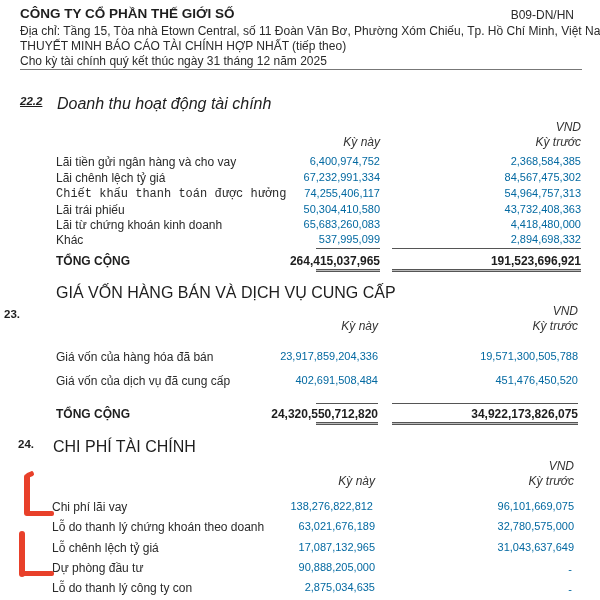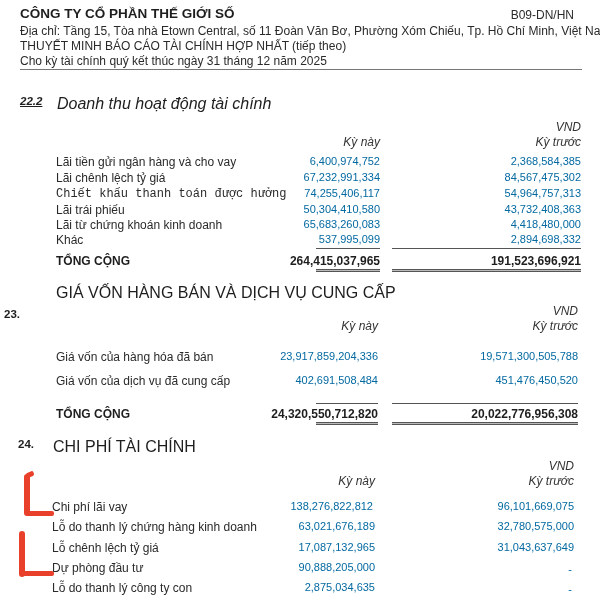--- a/index.html
+++ b/index.html
@@ -114,41 +114,41 @@
     <div class="abs num" style="right:222px; top:374px;">402,691,508,484</div>
     <div class="abs num" style="right:22px; top:374px;">451,476,450,520</div>
   </div>
 
   <div class="rule" style="left:316px; width:62px; top:403px;"></div>
   <div class="rule" style="left:392px; width:186px; top:403px;"></div>
 
   <div>
     <div class="abs total-label" style="left:56px; top:407px;">TỔNG CỘNG</div>
     <div class="abs total-num" style="right:222px; top:407px;">24,320,550,712,820</div>
-    <div class="abs total-num" style="right:22px; top:407px;">20,022,776,956,308</div>
+    <div class="abs total-num" style="right:22px; top:407px;">34,922,173,826,075</div>
   </div>
   <div class="rule dbl" style="left:316px; width:62px; top:422px;"></div>
   <div class="rule dbl" style="left:392px; width:186px; top:422px;"></div>
 </div>
 
 <div>
   <div class="abs sec-num" style="left:18px; top:438px;">24.</div>
   <div class="abs sec-title" style="left:53px; top:438px;">CHI PHÍ TÀI CHÍNH</div>
 
   <div class="abs colhead" style="right:26px; top:459px;">VND</div>
   <div class="abs colhead" style="right:225px; top:474px;">Kỳ này</div>
   <div class="abs colhead" style="right:26px; top:474px;">Kỳ trước</div>
 
   <div>
     <div class="abs label" style="left:52px; top:500px;">Chi phí lãi vay</div>
     <div class="abs num" style="right:227px; top:500px;">138,276,822,812</div>
     <div class="abs num" style="right:26px; top:500px;">96,101,669,075</div>
   </div>
   <div>
-    <div class="abs label" style="left:52px; top:520px;">Lỗ do thanh lý chứng hàng kinh doanh</div>
+    <div class="abs label" style="left:52px; top:520px;">Lỗ do thanh lý chứng khoán theo doanh</div>
     <div class="abs num" style="right:225px; top:520px;">63,021,676,189</div>
     <div class="abs num" style="right:26px; top:520px;">32,780,575,000</div>
   </div>
   <div>
     <div class="abs label" style="left:52px; top:541px;">Lỗ chênh lệch tỷ giá</div>
     <div class="abs num" style="right:225px; top:541px;">17,087,132,965</div>
     <div class="abs num" style="right:26px; top:541px;">31,043,637,649</div>
   </div>
   <div>
     <div class="abs label" style="left:52px; top:561px;">Dự phòng đầu tư</div>

